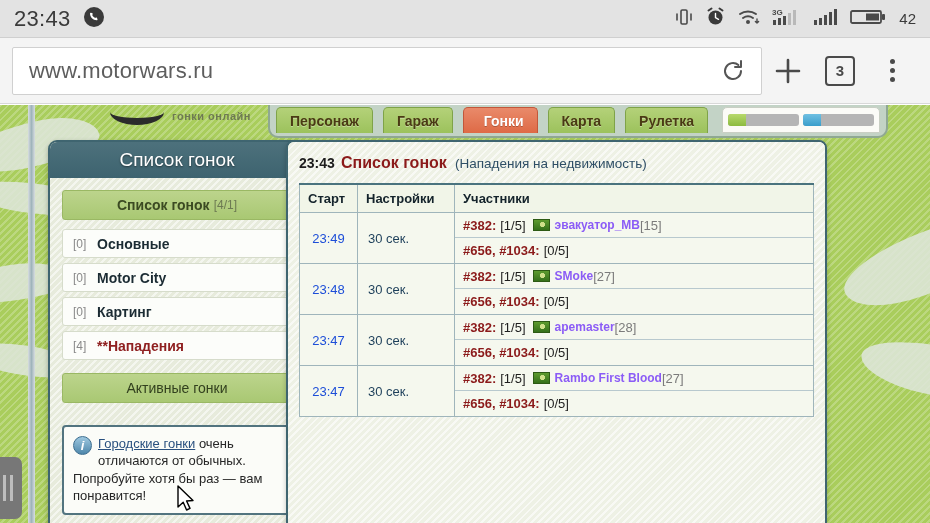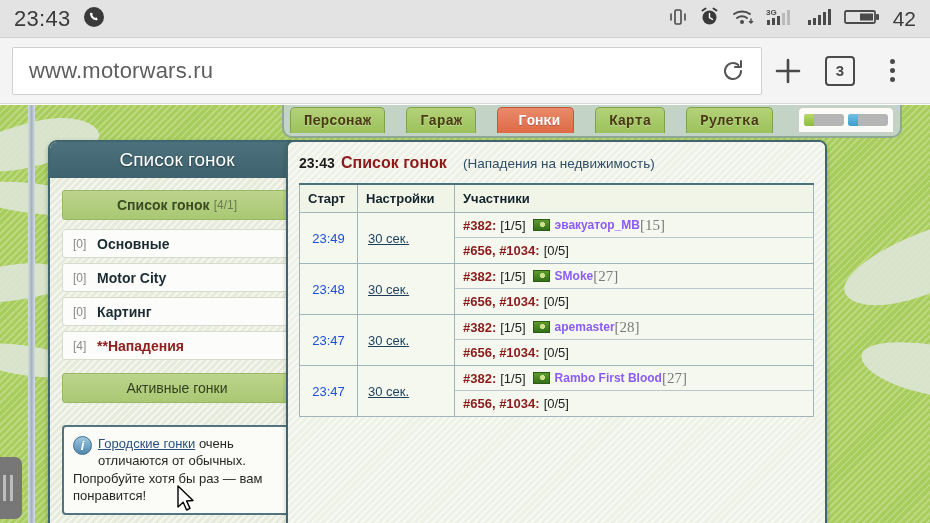--- a/index.html
+++ b/index.html
@@ -17,21 +17,21 @@
     background: #e3e3e3;
     border-bottom: 1px solid #cfcfcf;
     display: flex; align-items: center;
     padding: 0 14px;
   }
   .sb-time {
     font-size: 22px; color: #3a3a3a; letter-spacing: .3px;
   }
   .sb-left-icons { display: flex; align-items: center; margin-left: 12px; }
   .sb-right { margin-left: auto; display: flex; align-items: center; gap: 11px; }
-  .sb-battnum { font-size: 21px; color: #3a3a3a; margin-left: 2px; }
+  .sb-battnum { font-size: 15px; color: #3a3a3a; margin-left: 2px; }
   .ic { display: inline-block; }
 
   
   .browserbar {
     position: absolute; left: 0; top: 38px;
     width: 930px; height: 66px;
     background: #f4f4f4;
     border-bottom: 1px solid #d8d8d8;
     display: flex; align-items: center;
     padding: 0 12px;
@@ -102,30 +102,29 @@
     border-bottom: 7px solid #2b2b2b;
     border-radius: 0 0 50% 50%;
   }
   .logo-tag {
     font-size: 11px; color: #6e7a52; font-weight: bold;
     letter-spacing: .5px; margin-top: 8px;
   }
 
   
   .navwrap {
-    position: absolute; left: 282px; top: -3px;
+    position: absolute; left: 268px; top: -3px;
     width: 620px; height: 36px;
     background: #c3d3c6;
     border: 2px solid #8fa893;
     border-top: none;
     border-radius: 0 0 10px 10px;
     display: flex; align-items: flex-end;
     padding: 0 6px 3px 6px;
-    gap: 21px;
-    font-family: Liberation Mono, monospace;
+    gap: 10px;
   }
   .navtab {
     height: 26px;
     padding: 0 13px;
     display: flex; align-items: center; justify-content: center;
     background: linear-gradient(#b4d179, #9cc25c);
     border: 1px solid #7fa348;
     border-bottom: none;
     border-radius: 5px 5px 0 0;
     font-size: 14px; font-weight: bold; color: #4a3a14;
@@ -265,21 +264,21 @@
       repeating-linear-gradient(135deg,
         rgba(255,255,255,.6) 0px, rgba(255,255,255,.6) 2px,
         rgba(0,0,0,0) 2px, rgba(0,0,0,0) 5px),
       #eef1e5;
   }
   .main-title {
     font-size: 15px; margin-bottom: 11px; white-space: nowrap;
   }
   .mt-time { color: #1d1d1d; font-weight: bold; font-size: 14px; }
   .mt-name { color: #8b1a1a; font-weight: bold; font-size: 16px; margin-left: 2px; }
-  .mt-sub  { color: #2f4f66; font-size: 13.5px; margin-left: 12px; }
+  .mt-sub  { color: #2f4f66; font-size: 13.5px; margin-left: 4px; }
 
   table.races {
     width: 100%;
     border-collapse: collapse;
     background: #f4f7ec;
     border: 1px solid #7a9aa3;
     font-size: 13px;
     padding-left: 36px;
   }
   table.races thead th {
@@ -297,21 +296,21 @@
     color: #1d4ed8; font-size: 13px;
     background: #f5f8ee;
   }
   td.c-set {
     width: 97px;
     border: 1px solid #9fb5bb;
     padding-left: 10px;
     background: #f5f8ee;
   }
   td.c-set a {
-    color: #1d3f5a; text-decoration: underline; font-size: 13px; cursor: pointer;
+    color: #1d3f5a; font-size: 13px; cursor: pointer;
   }
   td.c-part {
     border: 1px solid #9fb5bb;
     padding: 0; background: #f5f8ee;
   }
   .part-line {
     padding: 5px 8px; height: 25px;
     display: flex; align-items: center;
     white-space: nowrap;
   }
@@ -320,21 +319,21 @@
   .pslots { color: #1d1d1d; font-size: 13px; margin-left: 4px; }
   .pflag {
     width: 17px; height: 12px; margin: 0 5px 0 7px;
     border: 1px solid #2d5a14;
     background:
       radial-gradient(circle at 55% 45%, #cfe08a 0 26%, rgba(0,0,0,0) 27%),
       linear-gradient(#5d9b2e, #35701a);
     display: inline-block; flex: 0 0 auto;
   }
   .pname { color: #8b5cf6; font-weight: bold; font-size: 12px; }
-  .plvl { color: #7b7b7b; font-size: 15px; font-family: Liberation Serif, serif; }
+  .plvl { color: #7b7b7b; font-size: 13px; }
   tr.race-row td { height: 25px; }
 
   
   .edge-handle {
     position: absolute; left: -6px; top: 352px;
     width: 28px; height: 62px;
     background: #777; border-radius: 7px;
     z-index: 50;
     display: flex; align-items: center; justify-content: center; gap: 4px;
   }
@@ -439,20 +438,24 @@
 
 <div class="page">
 
   <div class="blob blob1"></div>
   <div class="blob blob2"></div>
   <div class="blob blob3"></div>
   <div class="blob blob4"></div>
   <div class="blob blob5"></div>
   <div class="blob blob6"></div>
 
+  <div class="logo-area">
+    <span class="logo-swoosh"></span>
+    <span class="logo-tag">гонки онлайн</span>
+  </div>
 
   <div class="navwrap">
     <div class="navtab">Персонаж</div>
     <div class="navtab">Гараж</div>
     <div class="navtab active">Гонки</div>
     <div class="navtab">Карта</div>
     <div class="navtab">Рулетка</div>
     <div class="navstats">
       <span class="bar b1">
           <span></span>

